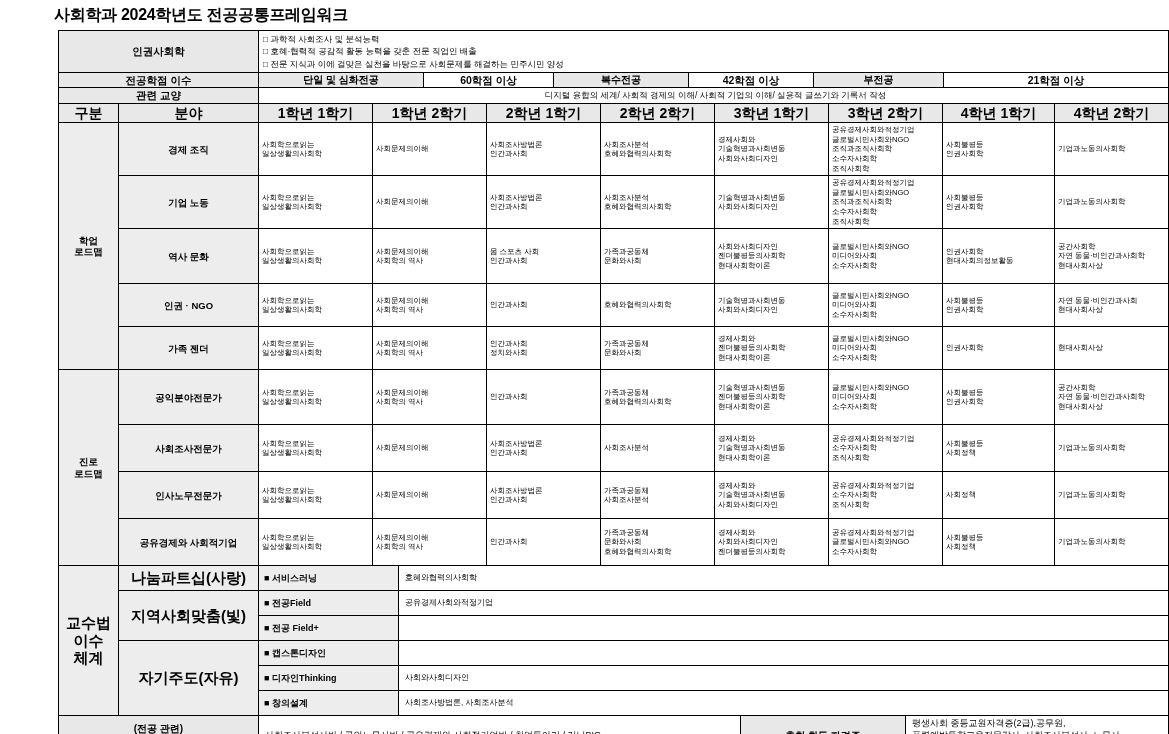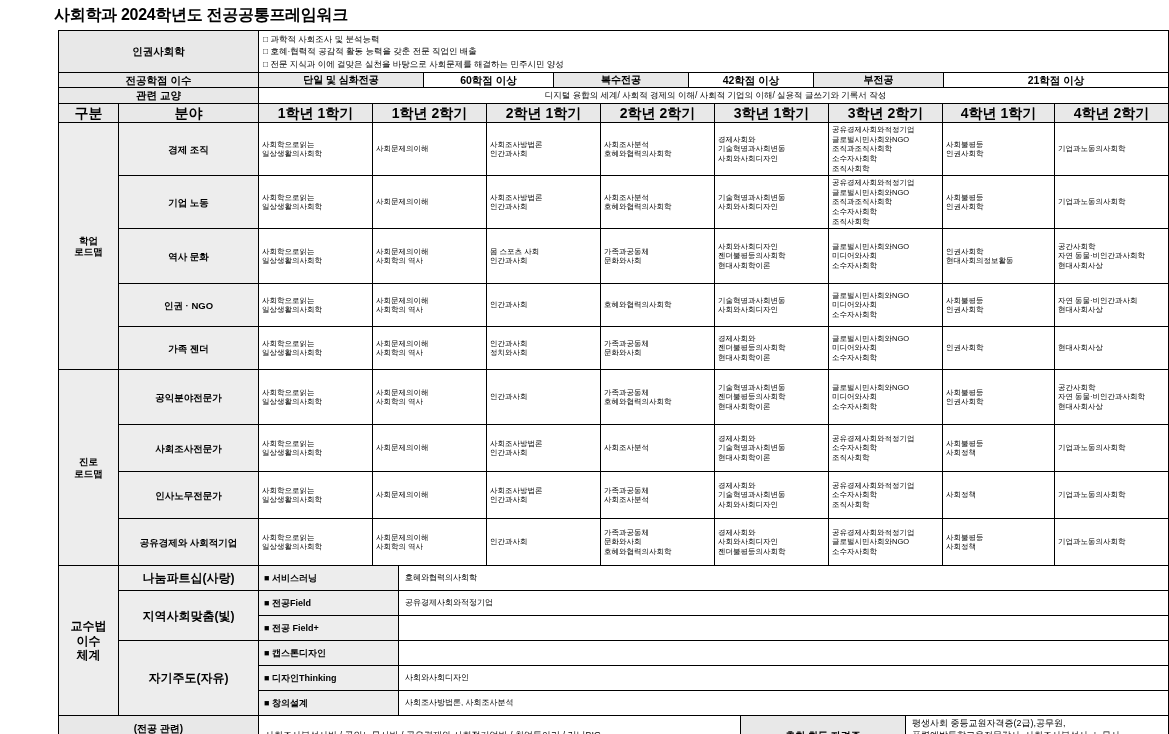--- a/index.html
+++ b/index.html
@@ -73,21 +73,21 @@
     background:#ededed;
     text-align:center;
     font-weight:bold;
     font-size:9.5px;
   }
   .mini{font-size:8.5px;}
   .teach-label{
     background:#ededed;
     text-align:center;
     font-weight:bold;
-    font-size:12px;
+    font-size:15px;
   }
   .teach-item{
     background:#ededed;
     font-weight:bold;
     font-size:9px;
     padding-left:5px;
   }
   .teach-val{
     font-size:8px;
     padding-left:6px;

